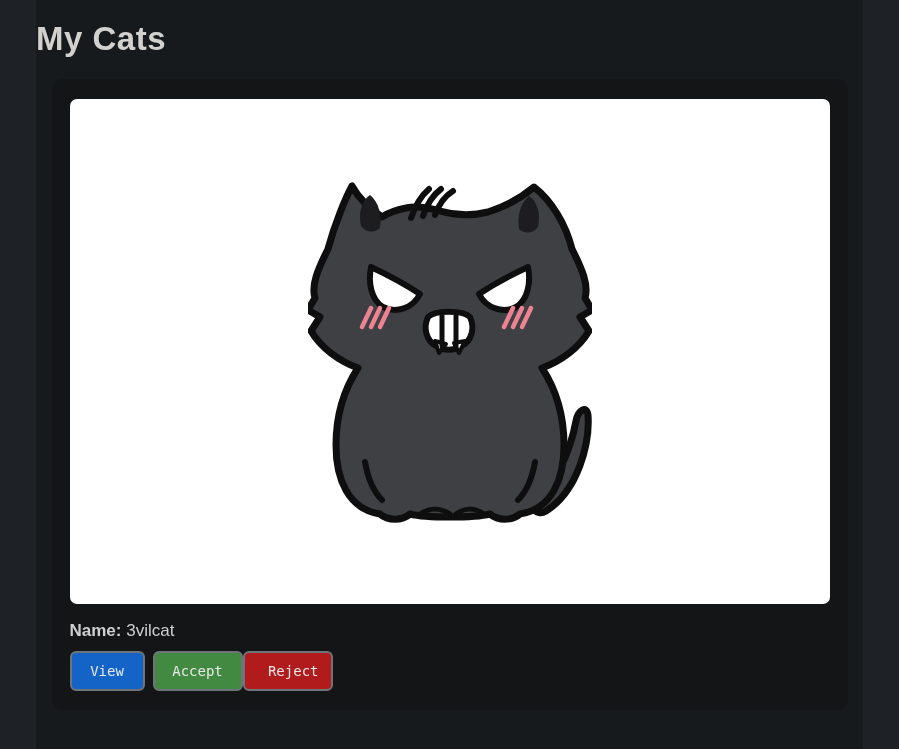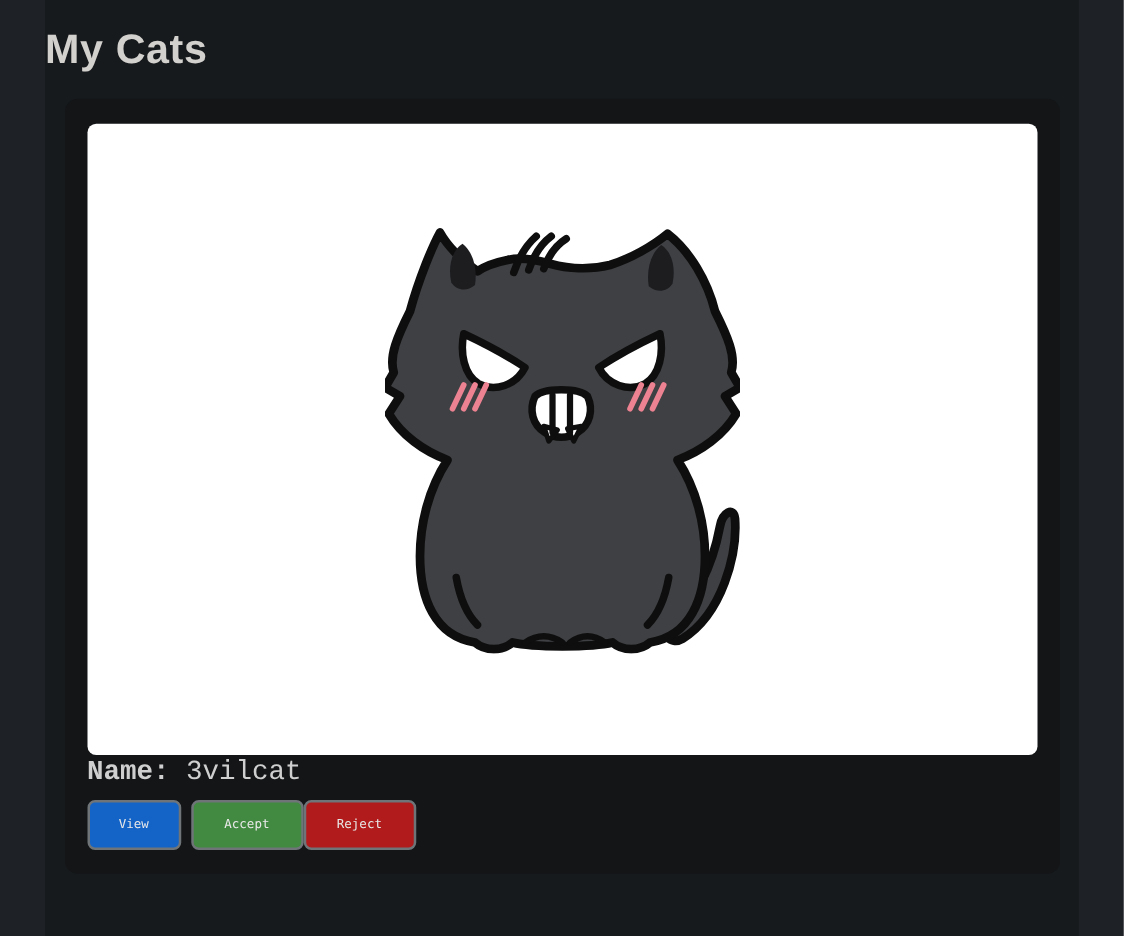--- a/index.html
+++ b/index.html
@@ -55,41 +55,40 @@
   
   .cat-solid{fill:var(--cat-fill);stroke:var(--cat-outline);stroke-width:7;stroke-linejoin:round;stroke-linecap:round;}
   .cat-line{fill:none;stroke:var(--cat-outline);stroke-width:6;stroke-linecap:round;}
   .cat-line-thin{fill:none;stroke:var(--cat-outline);stroke-width:5;stroke-linecap:round;}
   .cat-white{fill:#ffffff;stroke:var(--cat-outline);stroke-width:6;stroke-linejoin:round;}
   .cat-fang{fill:#ffffff;stroke:var(--cat-outline);stroke-width:4;stroke-linejoin:round;}
   .cat-ear{fill:var(--cat-inner-ear);stroke:none;}
   .cat-blush{fill:none;stroke:var(--cat-blush);stroke-width:4.5;stroke-linecap:round;}
 
   .name-row{
-    margin-top:1px;
-    font-size:22px;
+    margin-top:17px;
+    font-size:17px;
     color:var(--body-text);
-    font-family:Liberation Mono, monospace;
   }
   .name-label{font-weight:bold;}
   .actions{margin-top:10px;display:flex;align-items:center;}
   .btn{
     font-family:"DejaVu Sans Mono","Liberation Mono",monospace;
-    font-size:10px;
+    font-size:14px;
     color:var(--button-text);
     border:2px solid var(--button-border);
     border-radius:6px;
     padding:9px 12px;
     text-align:center;
     cursor:pointer;
     line-height:18px;
   }
   .btn-view{width:75px;background:var(--view-bg);margin-right:8px;}
   .btn-accept{width:90px;background:var(--accept-bg);}
-  .btn-reject{width:90px;background:var(--reject-bg);}
+  .btn-reject{width:90px;background:var(--reject-bg);text-align:right;}
 </style>
 </head>
 <body>
 
 <div class="container">
 
   <h1 class="page-title">My Cats</h1>
 
   <div class="cat-card">
 

